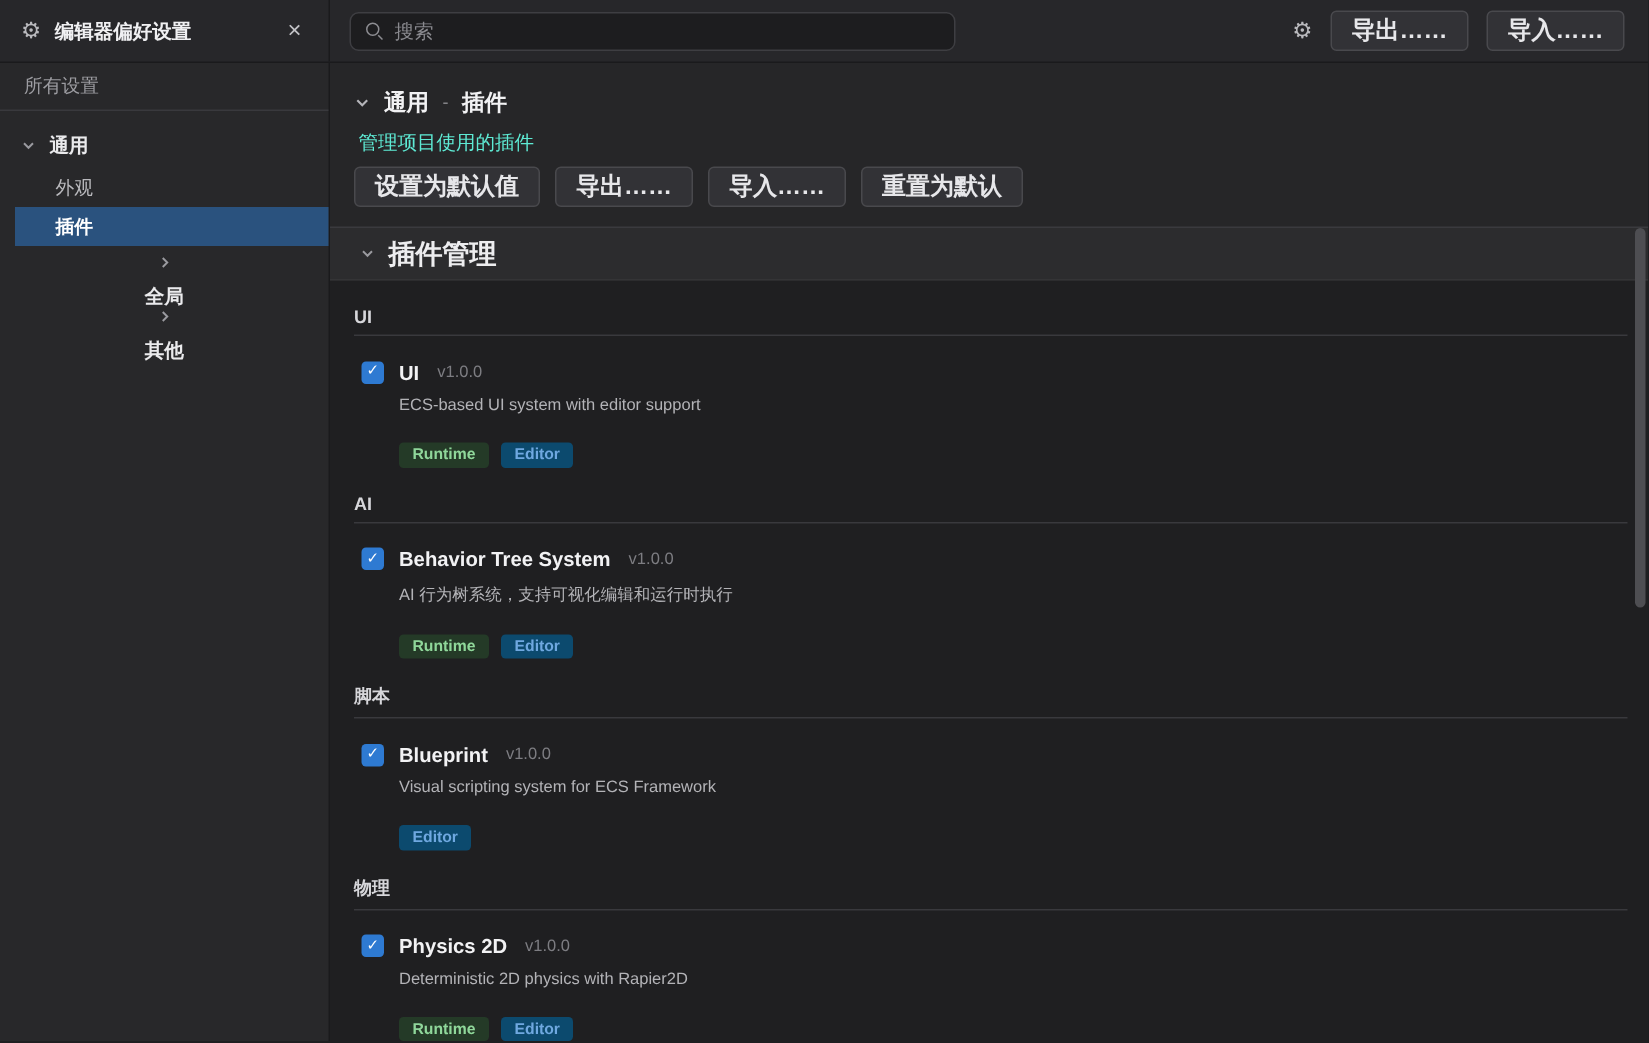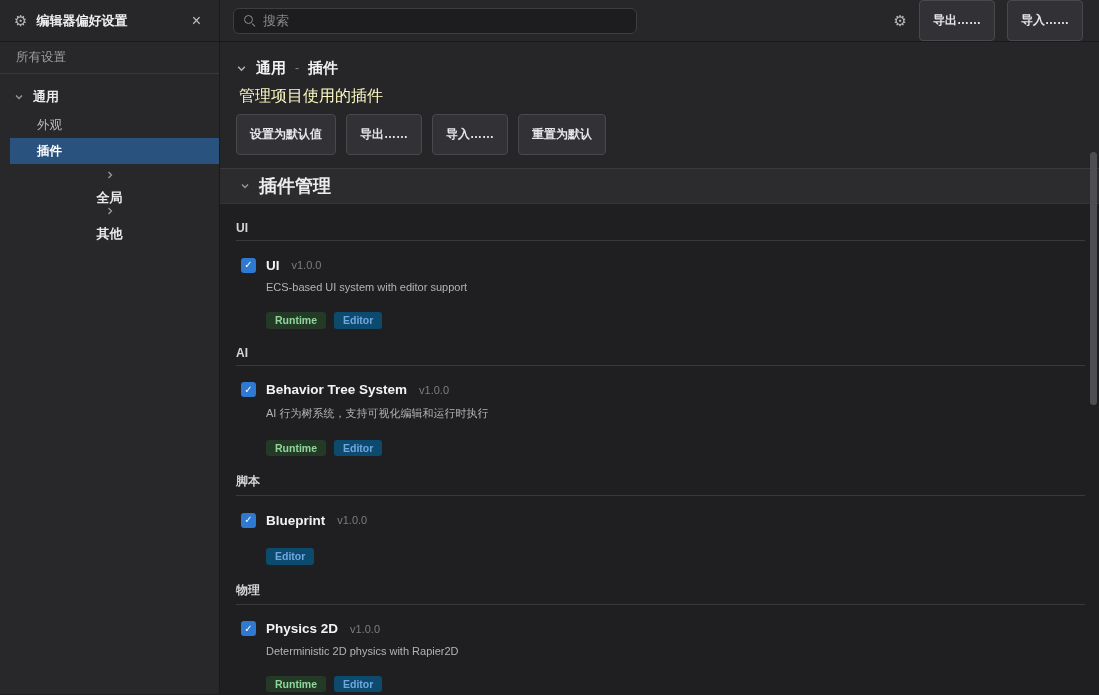--- a/index.html
+++ b/index.html
@@ -101,24 +101,24 @@
     margin-left: auto;
     display: flex;
     align-items: center;
     gap: 12px;
   }
   .btn {
     background: #323236;
     border: 1px solid #49494d;
     border-radius: 4px;
     color: #e7e7ea;
-    font-size: 12px;
+    font-size: 16px;
     font-weight: bold;
     font-family: "Liberation Sans", "DejaVu Sans", sans-serif;
-    height: 41px;
+    height: 27px;
     padding: 0 13px;
     cursor: pointer;
     white-space: nowrap;
   }
   .topbar-gear { cursor: pointer; }
 
   
   .body-row {
     display: flex;
     height: 652px;
@@ -198,22 +198,22 @@
     cursor: pointer;
   }
   .crumb {
     font-size: 15px;
     font-weight: bold;
     color: #f2f2f4;
   }
   .crumb-sep { font-size: 12px; color: #8a8a8f; }
   .subtitle {
     margin: 6px 0 0 3px;
-    font-size: 16px;
-    color: #fef9c3;
+    font-size: 13px;
+    color: #5eead4;
   }
   .actions {
     display: flex;
     gap: 10px;
     margin-top: 7px;
   }
   .band {
     height: 36px;
     background: #2c2c2e;
     border-top: 1px solid #3a3a3e;
@@ -445,20 +445,21 @@
         <div class="cat-label">脚本</div>
         <hr class="cat-rule">
         <div class="plugin">
           <div class="plugin-head">
             <span class="checkbox">
               <span class="checkmark">✓</span>
             </span>
             <span class="plugin-name">Blueprint</span>
             <span class="plugin-version">v1.0.0</span>
           </div>
+          <div class="plugin-desc">Visual scripting system for ECS Framework</div>
           <div class="plugin-badges">
             <span class="badge badge-editor">Editor</span>
           </div>
         </div>
       </div>
 
       <div class="category">
         <div class="cat-label">物理</div>
         <hr class="cat-rule">
         <div class="plugin">

